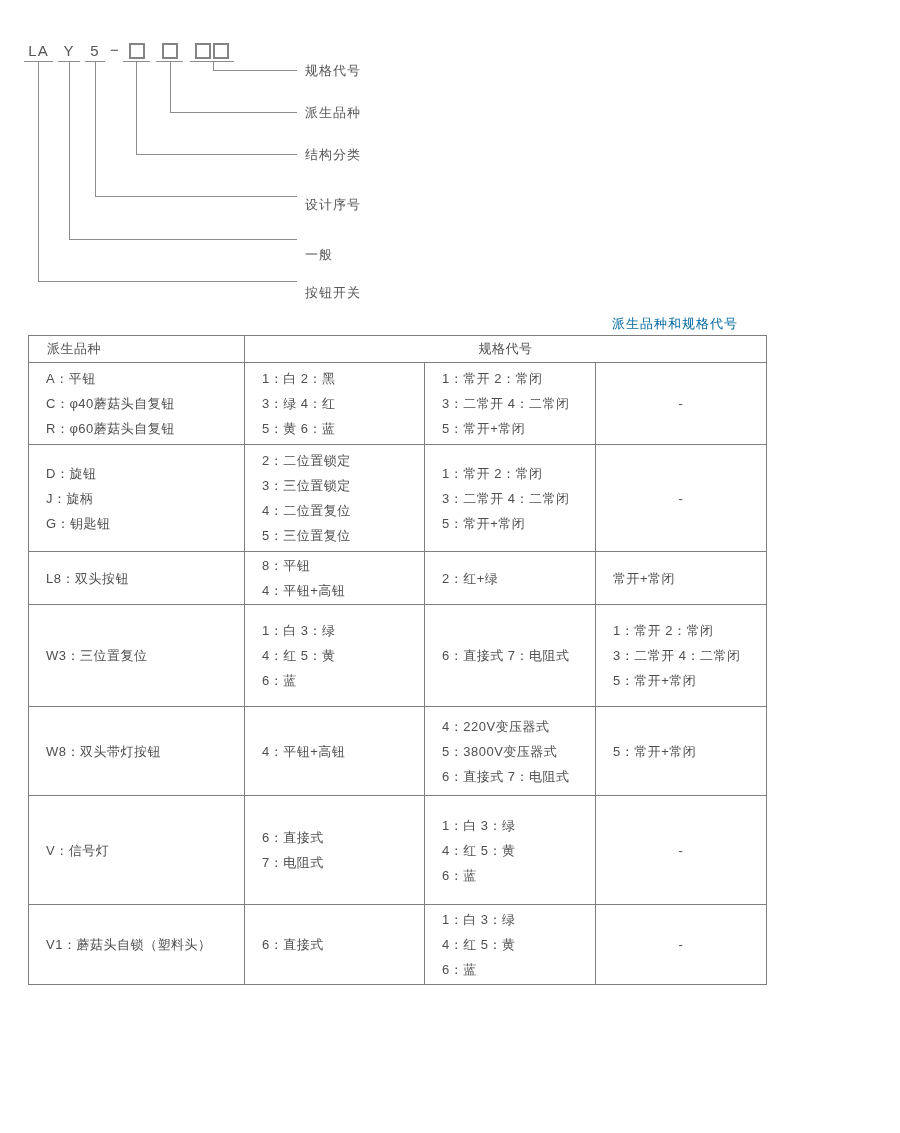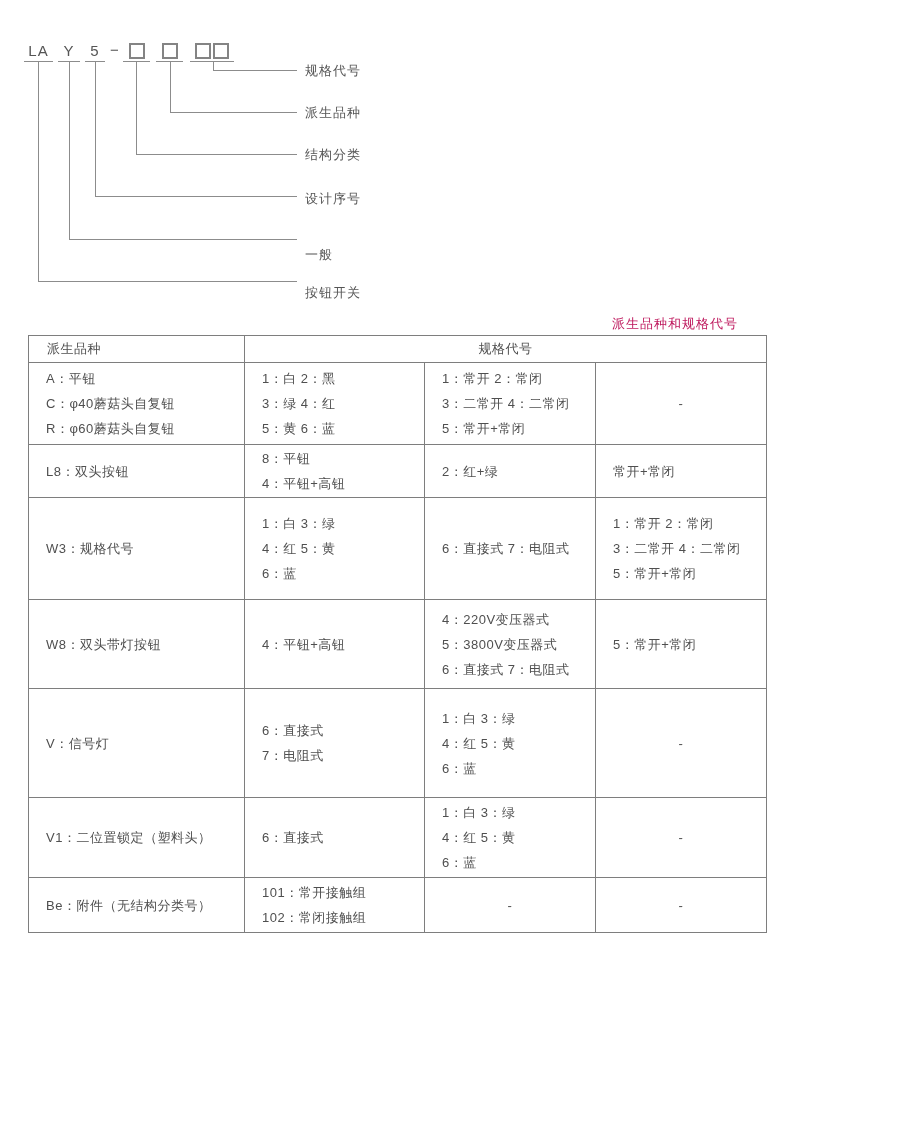--- a/index.html
+++ b/index.html
@@ -57,21 +57,21 @@
   }
 
   
   .tbl-caption {
     position: absolute;
     left: 28px;
     top: 315px;
     width: 710px;
     text-align: right;
     font-size: 13px;
-    color: #be185d;
+    color: #0369a1;
     letter-spacing: 1px;
   }
   table.spec {
     position: absolute;
     left: 28px;
     top: 335px;
     border-collapse: collapse;
     table-layout: fixed;
     width: 738px;
   }
@@ -136,21 +136,21 @@
     <div class="vl" style="left:136px;top:62px;height:92px"></div>
     <div class="hl" style="left:136px;top:154px;width:161px"></div>
     <div class="vl" style="left:170px;top:62px;height:50px"></div>
     <div class="hl" style="left:170px;top:112px;width:127px"></div>
     <div class="vl" style="left:213px;top:62px;height:8px"></div>
     <div class="hl" style="left:213px;top:70px;width:84px"></div>
 
     <div class="dlabel" style="top:62px">规格代号</div>
     <div class="dlabel" style="top:104px">派生品种</div>
     <div class="dlabel" style="top:146px">结构分类</div>
-    <div class="dlabel" style="top:190px">设计序号</div>
+    <div class="dlabel" style="top:196px">设计序号</div>
     <div class="dlabel" style="top:246px">一般</div>
     <div class="dlabel" style="top:284px">按钮开关</div>
   </div>
 
   <div class="tbl-caption">派生品种和规格代号</div>
 
   <table class="spec">
     <colgroup>
       <col style="width:216px">
       <col style="width:180px">
@@ -177,38 +177,59 @@
           </td>
           <td class="left">
             <div class="line">1：常开  2：常闭</div>
             <div class="line">3：二常开 4：二常闭</div>
             <div class="line">5：常开+常闭</div>
           </td>
           <td class="center">
             <div class="line">-</div>
           </td>
         </tr>
+        <tr class="row-2">
+          <td class="left">
+            <div class="line">D：旋钮</div>
+            <div class="line">J：旋柄</div>
+            <div class="line">G：钥匙钮</div>
+          </td>
+          <td class="left">
+            <div class="line">2：二位置锁定</div>
+            <div class="line">3：三位置锁定</div>
+            <div class="line">4：二位置复位</div>
+            <div class="line">5：三位置复位</div>
+          </td>
+          <td class="left">
+            <div class="line">1：常开  2：常闭</div>
+            <div class="line">3：二常开 4：二常闭</div>
+            <div class="line">5：常开+常闭</div>
+          </td>
+          <td class="center">
+            <div class="line">-</div>
+          </td>
+        </tr>
         <tr class="row-3">
           <td class="left">
             <div class="line">L8：双头按钮</div>
           </td>
           <td class="left">
             <div class="line">8：平钮</div>
             <div class="line">4：平钮+高钮</div>
           </td>
           <td class="left">
             <div class="line">2：红+绿</div>
           </td>
           <td class="left">
             <div class="line">常开+常闭</div>
           </td>
         </tr>
         <tr class="row-4">
           <td class="left">
-            <div class="line">W3：规格代号</div>
+            <div class="line">W3：三位置复位</div>
           </td>
           <td class="left">
             <div class="line">1：白 3：绿</div>
             <div class="line">4：红 5：黄</div>
             <div class="line">6：蓝</div>
           </td>
           <td class="left">
             <div class="line">6：直接式 7：电阻式</div>
           </td>
           <td class="left">
@@ -245,45 +266,30 @@
             <div class="line">1：白 3：绿</div>
             <div class="line">4：红 5：黄</div>
             <div class="line">6：蓝</div>
           </td>
           <td class="center">
             <div class="line">-</div>
           </td>
         </tr>
         <tr class="row-7">
           <td class="left">
-            <div class="line">V1：二位置锁定（塑料头）</div>
+            <div class="line">V1：蘑菇头自锁（塑料头）</div>
           </td>
           <td class="left">
             <div class="line">6：直接式</div>
           </td>
           <td class="left">
             <div class="line">1：白 3：绿</div>
             <div class="line">4：红 5：黄</div>
             <div class="line">6：蓝</div>
           </td>
           <td class="center">
             <div class="line">-</div>
           </td>
         </tr>
-        <tr class="row-8">
-          <td class="left">
-            <div class="line">Be：附件（无结构分类号）</div>
-          </td>
-          <td class="left">
-            <div class="line">101：常开接触组</div>
-            <div class="line">102：常闭接触组</div>
-          </td>
-          <td class="center">
-            <div class="line">-</div>
-          </td>
-          <td class="center">
-            <div class="line">-</div>
-          </td>
-        </tr>
       </tbody>
   </table>
 
 </div>
 
 </body></html>

